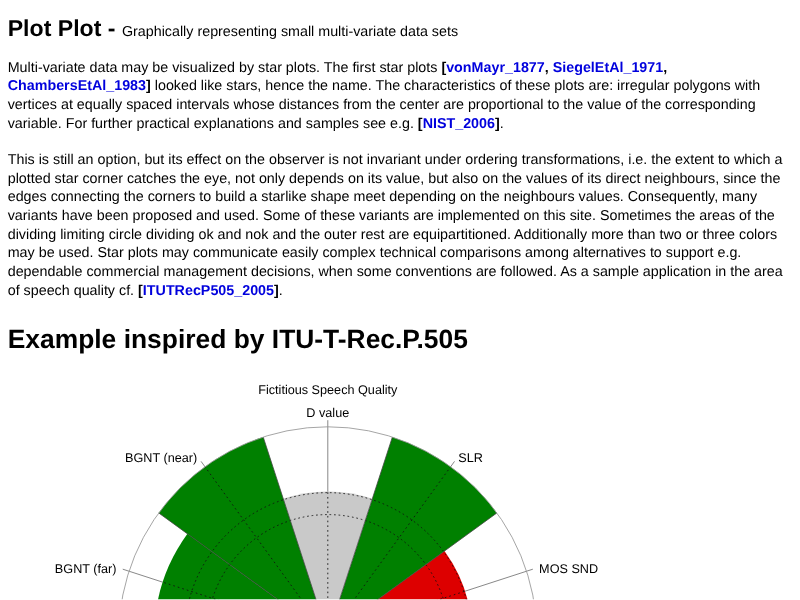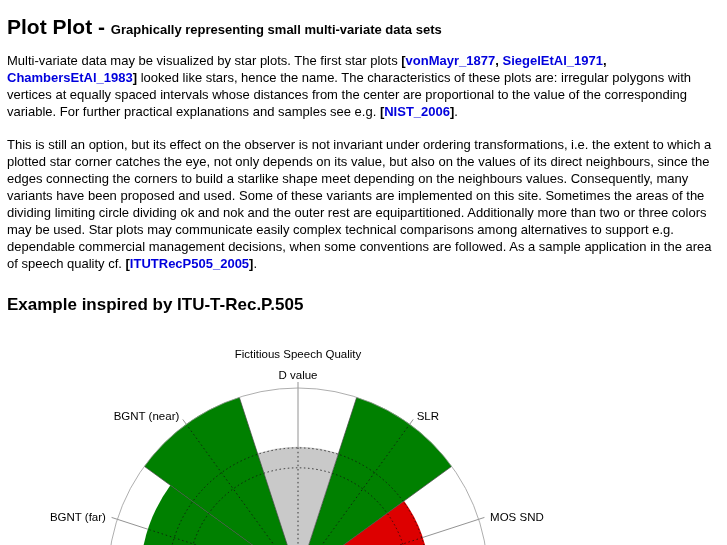--- a/index.html
+++ b/index.html
@@ -1,24 +1,24 @@
 <!DOCTYPE html>
 <html><head>
 <meta charset="utf-8">
 <style>
   html,body{margin:0;padding:0;background:#ffffff;}
   body{width:727px;height:545px;overflow:hidden;position:relative;
        font-family:"Liberation Sans",sans-serif;color:#000;}
   .content{padding:0 8px 0 7px;}
   h1{font-size:21px;font-weight:bold;margin:15px 0 13px 0;letter-spacing:0;}
-  h1 .sub{font-size:13px;font-weight:bold;}
+  h1 .sub{font-size:13px;font-weight:normal;}
   p.body-text{font-size:13px;line-height:17px;margin:0 0 16px 0;max-width:716px;}
   .seg-b{font-weight:bold;}
   .seg-l{font-weight:bold;color:#0000dd;text-decoration:none;cursor:pointer;}
-  h2{font-size:17px;font-weight:bold;margin:23px 0 0 0;}
+  h2{font-size:24px;font-weight:bold;margin:23px 0 0 0;}
   #chart-wrap{position:absolute;left:0;top:340px;width:578px;height:205px;}
   svg text{font-family:"Liberation Sans",sans-serif;}
 </style>
 </head>
 <body>
 
 <div class="content">
   <h1><span>Plot Plot - </span><span class="sub">Graphically representing small multi-variate data sets</span></h1>
 
   <p class="body-text"><span class="seg-t">Multi-variate data may be visualized by star plots. The first star plots </span><span class="seg-b">[</span><span class="seg-l">vonMayr_1877</span><span class="seg-b">, </span><span class="seg-l">SiegelEtAl_1971</span><span class="seg-b">, </span><span class="seg-l">ChambersEtAl_1983</span><span class="seg-b">]</span><span class="seg-t"> looked like stars, hence the name. The characteristics of these plots are: irregular polygons with vertices at equally spaced intervals whose distances from the center are proportional to the value of the corresponding variable. For further practical explanations and samples see e.g. </span><span class="seg-b">[</span><span class="seg-l">NIST_2006</span><span class="seg-b">]</span><span class="seg-t">.</span></p>

